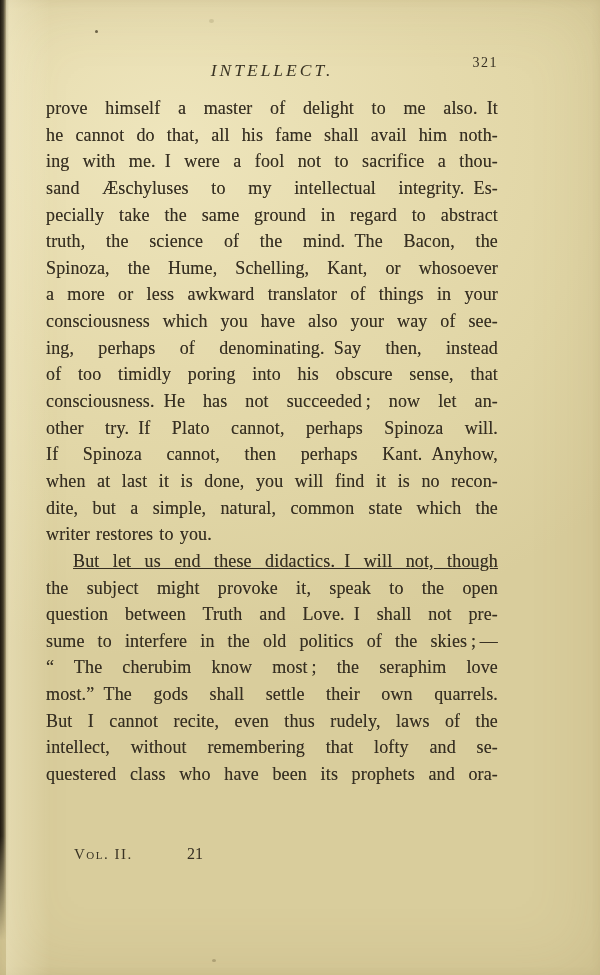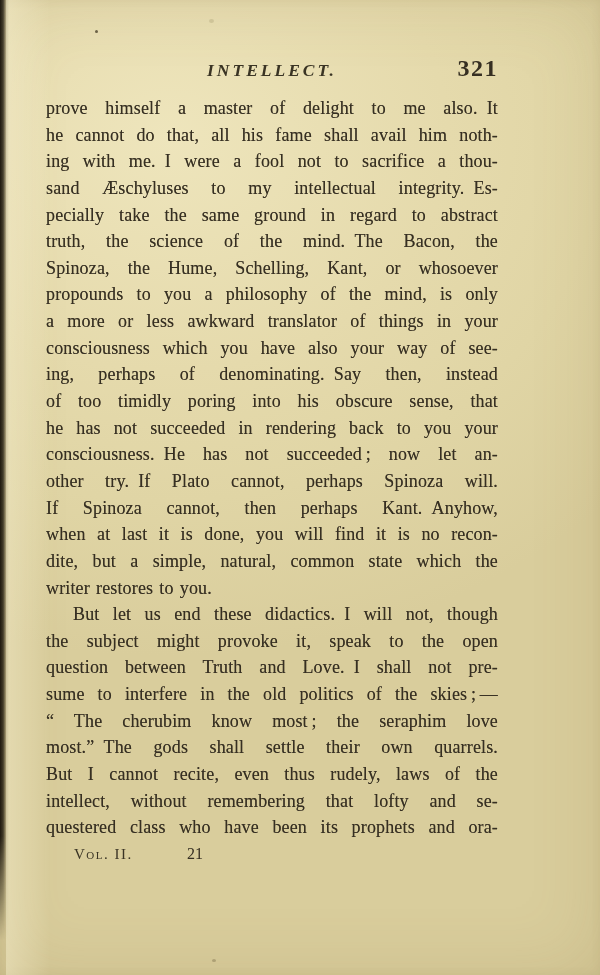--- a/index.html
+++ b/index.html
@@ -41,47 +41,45 @@
   .speck-3 { left: 209px; top: 19px; width: 5px; height: 4px; background: rgba(190,178,134,0.55); }
 
   .header { position: absolute; left: 46px; top: 57px; width: 452px; height: 26px; }
   .running-title {
     position: absolute; left: 0; right: 0; top: 3px;
     text-align: center;
     font-style: italic;
     font-size: 17.5px;
     letter-spacing: 3px;
     color: #3a3424;
-    font-weight: bold;
   }
   .page-number {
     position: absolute; right: 0; top: -2px;
-    font-size: 24px;
+    font-size: 14px;
     letter-spacing: 1.5px;
-    font-weight: bold;
   }
 
   .body-text {
     position: absolute;
     left: 46px; top: 95px;
     width: 452px;
     font-size: 18px;
     line-height: 26.65px;
     letter-spacing: 0.15px;
     word-spacing: 1.5px;
     text-shadow: 0 0 0.6px rgba(54,47,34,0.55);
   }
   .line {
     height: 26.65px;
     text-align: justify;
     text-align-last: justify;
     white-space: nowrap;
   }
   .line.short { text-align-last: left; }
-  .line.indent { text-indent: 27px; }
+  .line.indent { text-indent: 27px; text-decoration: underline; }
 
   .footer-vol {
     position: absolute; left: 58px; top: 846px;
     font-variant: small-caps;
     font-size: 15px;
     letter-spacing: 1.5px;
     color: #3a3424;
     margin-left: 16px;
   }
   .footer-sig {
@@ -109,26 +107,24 @@
   </div>
 
   <div class="body-text">
       <div class="line">prove himself a master of delight to me also. It</div>
       <div class="line">he cannot do that, all his fame shall avail him noth-</div>
       <div class="line">ing with me. I were a fool not to sacrifice a thou-</div>
       <div class="line">sand Æschyluses to my intellectual integrity. Es-</div>
       <div class="line">pecially take the same ground in regard to abstract</div>
       <div class="line">truth, the science of the mind. The Bacon, the</div>
       <div class="line">Spinoza, the Hume, Schelling, Kant, or whosoever</div>
-      <div class="line">propounds to you a philosophy of the mind, is only</div>
       <div class="line">a more or less awkward translator of things in your</div>
       <div class="line">consciousness which you have also your way of see-</div>
       <div class="line">ing, perhaps of denominating. Say then, instead</div>
       <div class="line">of too timidly poring into his obscure sense, that</div>
-      <div class="line">he has not succeeded in rendering back to you your</div>
       <div class="line">consciousness. He has not succeeded ; now let an-</div>
       <div class="line">other try. If Plato cannot, perhaps Spinoza will.</div>
       <div class="line">If Spinoza cannot, then perhaps Kant. Anyhow,</div>
       <div class="line">when at last it is done, you will find it is no recon-</div>
       <div class="line">dite, but a simple, natural, common state which the</div>
       <div class="line short">writer restores to you.</div>
       <div class="line indent">But let us end these didactics. I will not, though</div>
       <div class="line">the subject might provoke it, speak to the open</div>
       <div class="line">question between Truth and Love. I shall not pre-</div>
       <div class="line">sume to interfere in the old politics of the skies ; —</div>

